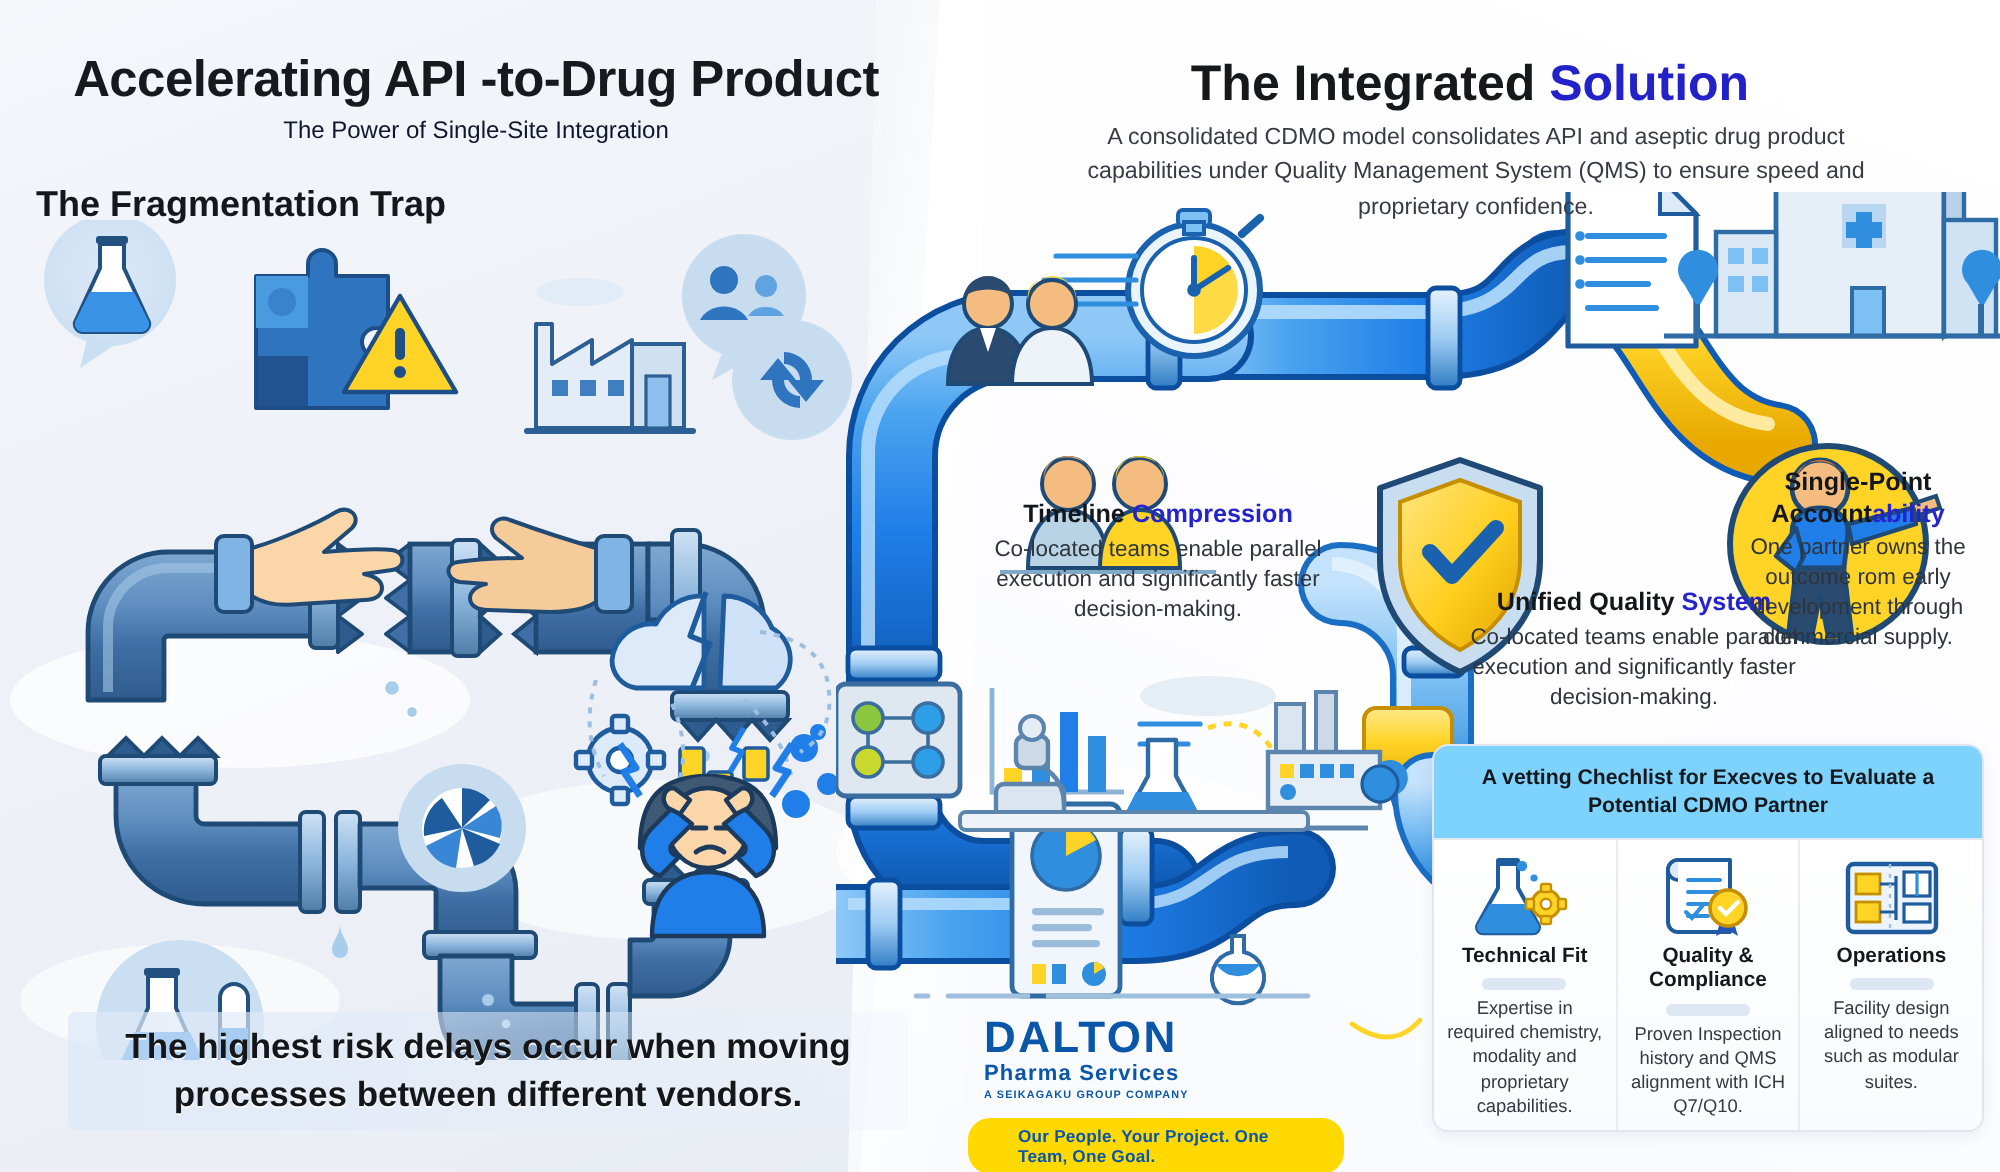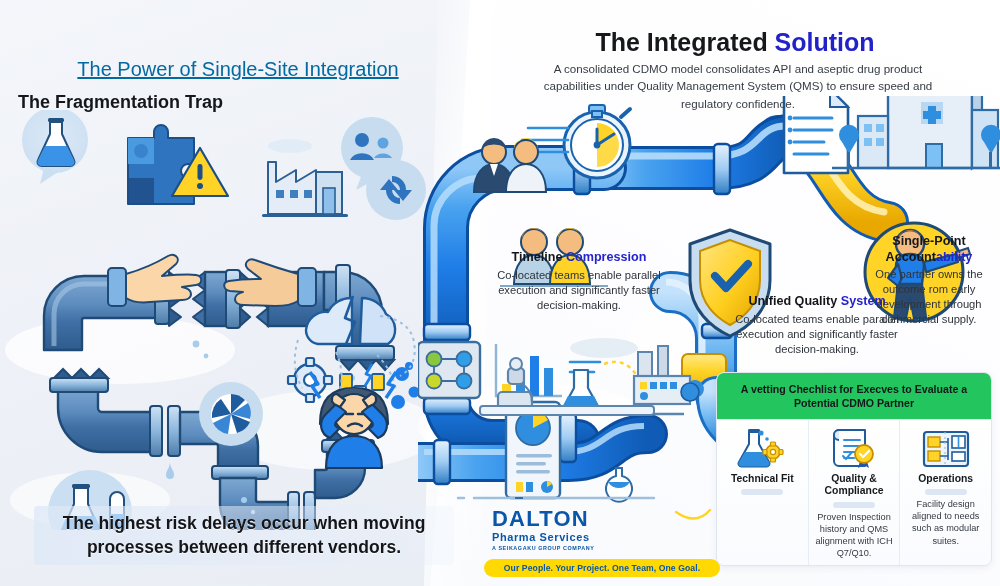--- a/index.html
+++ b/index.html
@@ -30,21 +30,21 @@
     pointer-events: none;
   }
 
   
   .h-main {
     position: absolute; left: 18px; top: 26px; width: 440px; text-align: center;
     font-size: 25.5px; font-weight: bold; color: #17191c; letter-spacing: -0.3px;
   }
   .h-sub {
     position: absolute; left: 18px; top: 58px; width: 440px; text-align: center;
-    font-size: 20px; color: #0369a1; font-weight: normal; text-decoration: underline;
+    font-size: 12px; color: #0f172a; font-weight: normal;
   }
   .h-frag {
     position: absolute; left: 18px; top: 92px; width: 440px; text-align: left;
     font-size: 18px; font-weight: bold; color: #15181b;
   }
   .h-right {
     position: absolute; left: 500px; top: 28px; width: 470px; text-align: center;
     font-size: 25px; font-weight: bold; color: #16181c;
   }
   .h-right .accent { color: #2222c8; }
@@ -73,21 +73,21 @@
   #feat-single   { left: 866px; top: 234px; width: 126px; text-align: center; }
 
   
   .checklist {
     position: absolute; left: 716px; top: 372px; width: 276px; height: 194px;
     background: #fbfcfe; border: 1px solid #dfe6f0; border-radius: 8px;
     box-shadow: 0 2px 7px rgba(40,70,120,0.08);
     overflow: hidden;
   }
   .cl-head {
-    background: #22c55e; padding: 9px 10px 8px; text-align: center;
+    background: #7dd3fc; padding: 9px 10px 8px; text-align: center;
     font-size: 10.6px; font-weight: bold; color: #14171b; line-height: 1.35;
     border-bottom: 1px solid #e2e9f3;
   }
   .cl-cols { display: flex; height: 153px; }
   .cl-col {
     flex: 1; padding: 7px 5px 6px; display: flex; flex-direction: column; align-items: center;
     border-right: 1px solid #e7edf5; background: linear-gradient(180deg,#ffffff,#f9fbfe);
   }
   .cl-col:last-child { border-right: none; }
   .cl-ico { height: 44px; display: flex; align-items: center; justify-content: center; }
@@ -98,22 +98,22 @@
   
   .logo { position: absolute; left: 492px; top: 508px; width: 186px; text-align: left; }
   .logo .name {
     font-size: 22px; font-weight: bold; color: #0a56a8; letter-spacing: 1.2px; line-height: 1;
   }
   .logo .sub {
     font-size: 11px; font-weight: bold; color: #0a56a8; letter-spacing: 0.6px; margin-top: 1px;
   }
   .logo .grp { font-size: 5.4px; font-weight: bold; color: #0a56a8; letter-spacing: 0.6px; margin-top: 2px; }
   .tagline {
-    position: absolute; left: 484px; top: 559px; width: 236px; padding: 4px 8px;
-    background: #ffd900; border-radius: 11px; text-align: center;
+    position: absolute; left: 484px; top: 559px; width: 188px; padding: 4px 25px;
+    background: #ffd900; border-radius: 11px; 
     font-size: 8.6px; font-weight: bold; color: #0a56a8; letter-spacing: 0.1px;
   }
 
   svg { display: block; }
   .abs { position: absolute; }
 </style>
 </head>
 <body>
 
 <div id="stage">
@@ -541,27 +541,28 @@
         <path d="M104 288 a20 20 0 0 1 10 18" fill="none" stroke="#5b85ac" stroke-width="2.4"></path>
       </g>
       <path d="M66 318 h200" stroke="#5b85ac" stroke-width="2.6"></path>
       <rect x="62" y="310" width="174" height="9" rx="3" fill="#edf3f9" stroke="#5b85ac" stroke-width="2"></rect>
     </g>
 
     <path d="M40 402 h6 M56 402 h40 M106 402 h130" stroke="#9fc0dc" stroke-width="2.4" stroke-linecap="round"></path>
     <path d="M258 416 q20 14 34 -2" fill="none" stroke="#ffd427" stroke-width="2.4" stroke-linecap="round"></path>
   </svg>
 
+  <div class="h-main">Accelerating API -to-Drug Product</div>
   <div class="h-sub">The Power of Single-Site Integration</div>
   <div class="h-frag">The Fragmentation Trap</div>
 
   <div class="h-right">
     <span>The Integrated </span><span class="accent">Solution</span>
   </div>
-  <div class="r-sub">A consolidated CDMO model consolidates API and aseptic drug product capabilities under Quality Management System (QMS) to ensure speed and regulatory confidence.</div>
+  <div class="r-sub">A consolidated CDMO model consolidates API and aseptic drug product capabilities under Quality Management System (QMS) to ensure speed and proprietary confidence.</div>
 
   <div class="feat" id="feat-timeline">
     <div class="title">
       <span>Timeline </span><span class="accent">Compression</span>
     </div>
     <div class="body">Co-located teams enable parallel execution and significantly faster decision-making.</div>
   </div>
 
   <div class="feat" id="feat-quality">
     <div class="title">
@@ -594,20 +595,21 @@
             <g fill="#ffd427" stroke="#c58f00" stroke-width="1.2">
               <rect x="33.5" y="14" width="5" height="4" rx="1"></rect>
                 <rect x="33.5" y="30" width="5" height="4" rx="1"></rect>
               <rect x="26" y="21.5" width="4" height="5" rx="1"></rect>
                 <rect x="42" y="21.5" width="4" height="5" rx="1"></rect>
             </g>
           </svg>
         </div>
         <div class="cl-title">Technical Fit</div>
         <div class="cl-ph"></div>
+        <div class="cl-txt">Expertise in required chemistry, modality and proprietary capabilities.</div>
       </div>
 
       <div class="cl-col">
         <div class="cl-ico">
           <svg width="50" height="42" viewBox="0 0 50 42">
             <path d="M10 2 h26 v36 h-26 a5 5 0 0 1 -5 -5 v-26 a5 5 0 0 1 5 -5 z" fill="#ffffff" stroke="#1f5c9e" stroke-width="2" stroke-linejoin="round"></path>
             <path d="M10 2 a5 5 0 0 0 -5 5 a5 5 0 0 0 5 5" fill="#dceafa" stroke="#1f5c9e" stroke-width="1.8"></path>
             <g stroke="#2f8ede" stroke-width="2" stroke-linecap="round">
               <path d="M15 12 h16"></path>
                 <path d="M15 18 h16"></path>

